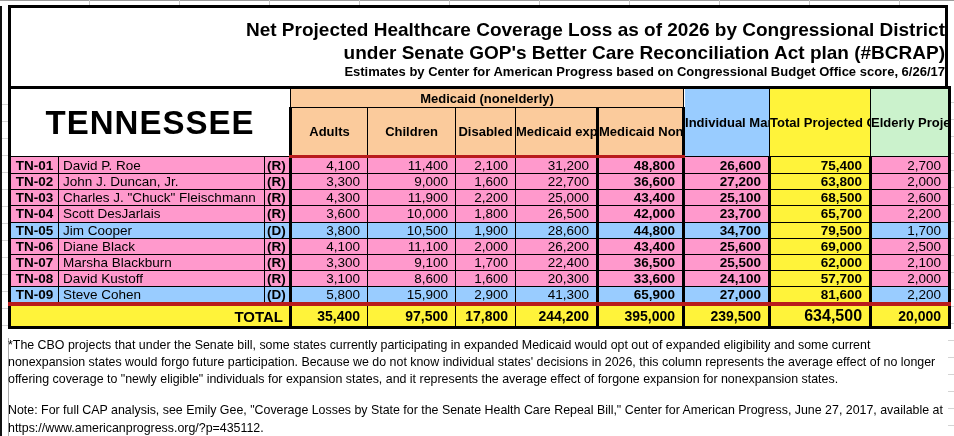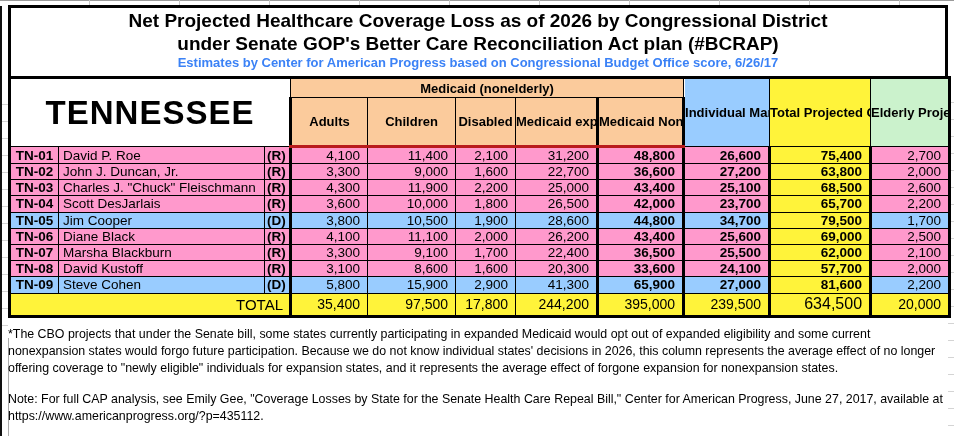--- a/index.html
+++ b/index.html
@@ -41,26 +41,26 @@
   }
 
   .sheet { position: absolute; left: 8px; top: 5px; width: 940px; }
 
   
   .title-box {
     width: 940px;
     border: 3px solid #000;
     border-bottom: none;
     background: #ffffff;
-    text-align: center;
-    padding-top: 1px;
-    height: 71px;
+    text-align: right;
+    padding-top: 10px;
+    height: 81px;
   }
   .title-main { font-size: 19px; font-weight: bold; line-height: 23px; color: #000; }
-  .title-sub  { font-size: 13px; font-weight: bold; line-height: 16px; color: #3b82f6; }
+  .title-sub  { font-size: 13px; font-weight: bold; line-height: 16px; color: #000000; }
 
   
   table.data-table {
     width: 940px;
     border-collapse: collapse;
     table-layout: fixed;
     border: 3px solid #000;
     font-family: "Liberation Sans", sans-serif;
   }
   .data-table th, .data-table td {
@@ -127,23 +127,23 @@
   td.gsep  { border-left-width: 3px; }
   td.total-col {
     background: var(--total-highlight);
     border-left-width: 3px; border-right-width: 3px;
     font-weight: bold;
   }
 
   
   tr.total-row td {
     background: var(--total-highlight);
-    border-top: 1px solid #b91c1c;
+    border-top: 4px solid #b91c1c;
     border-bottom: 3px solid #000;
-    font-weight: normal;
+    font-weight: bold;
     height: 23px;
     font-size: 14px;
     vertical-align: middle;
   }
   tr.total-row td.total-label { text-align: right; padding-right: 6px; font-size: 15px; }
   tr.total-row td.grand { font-size: 16px; }
 
   
   .footnotes { width: 940px; padding-top: 8px; }
   .footnotes p {

